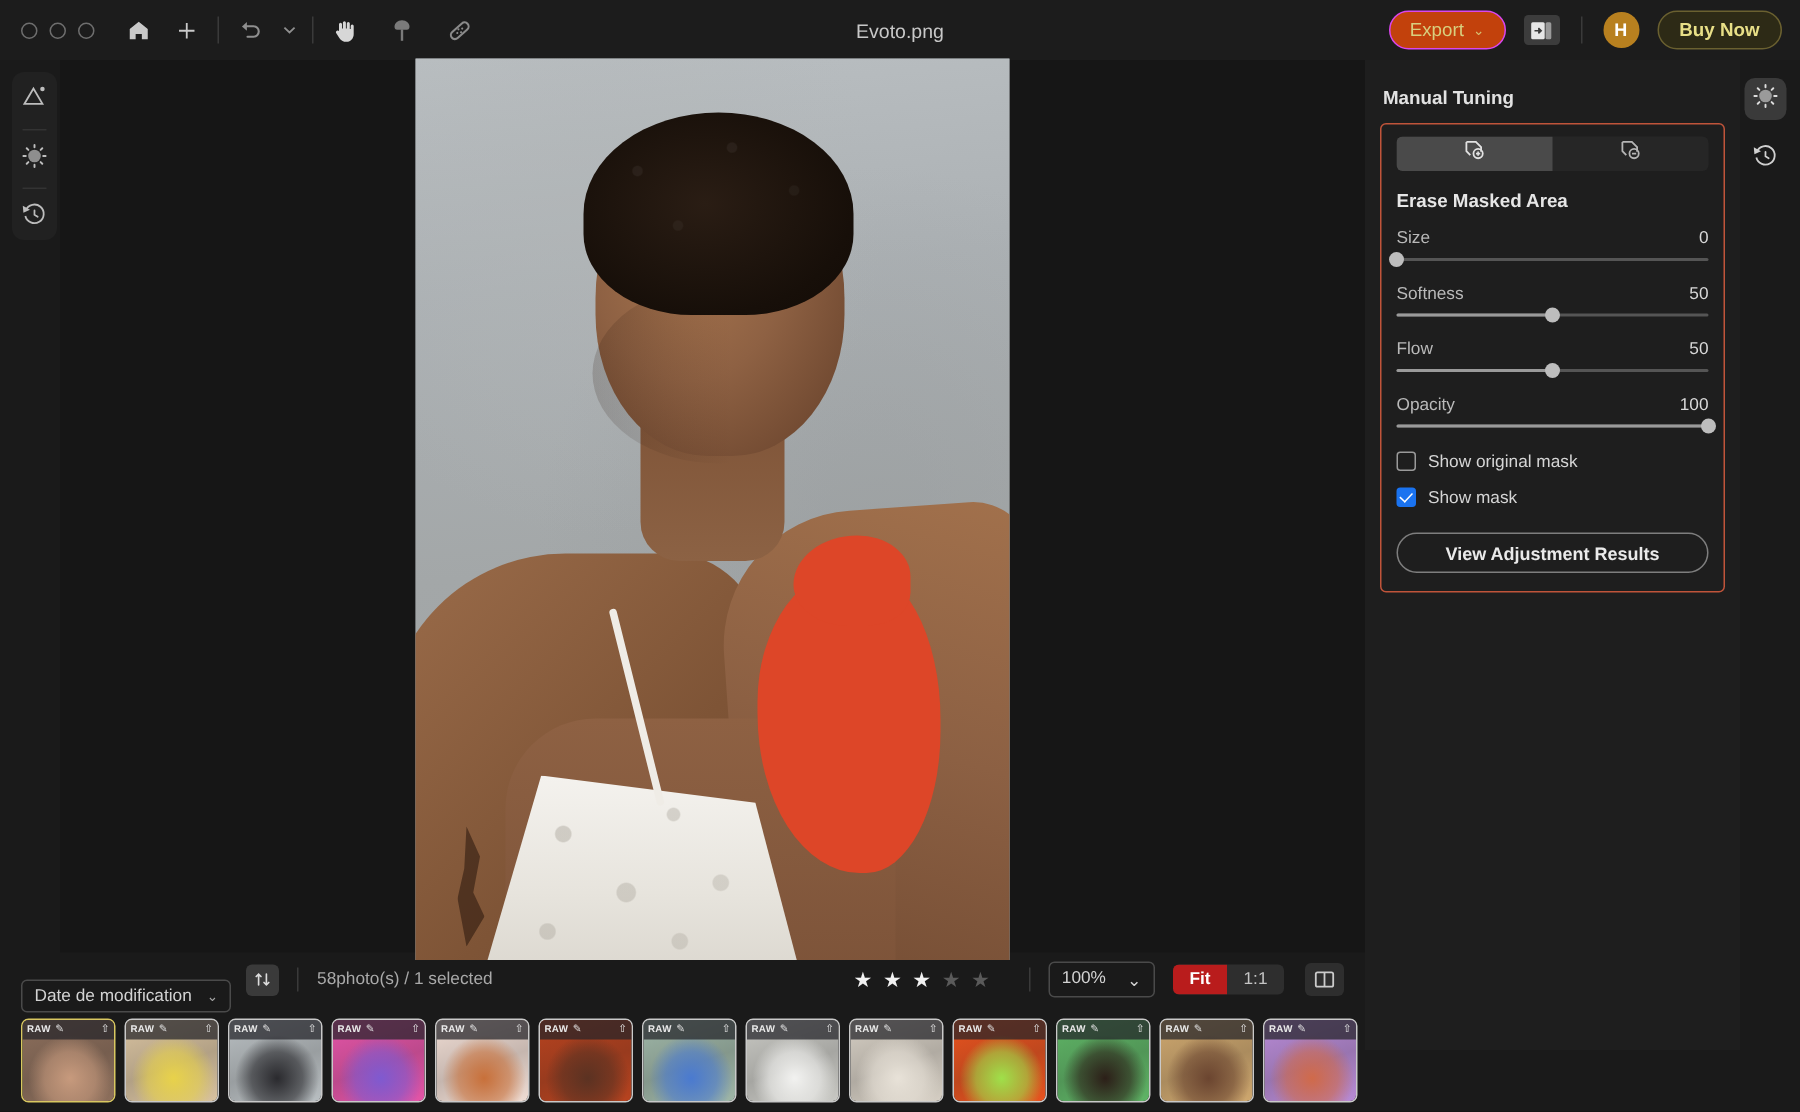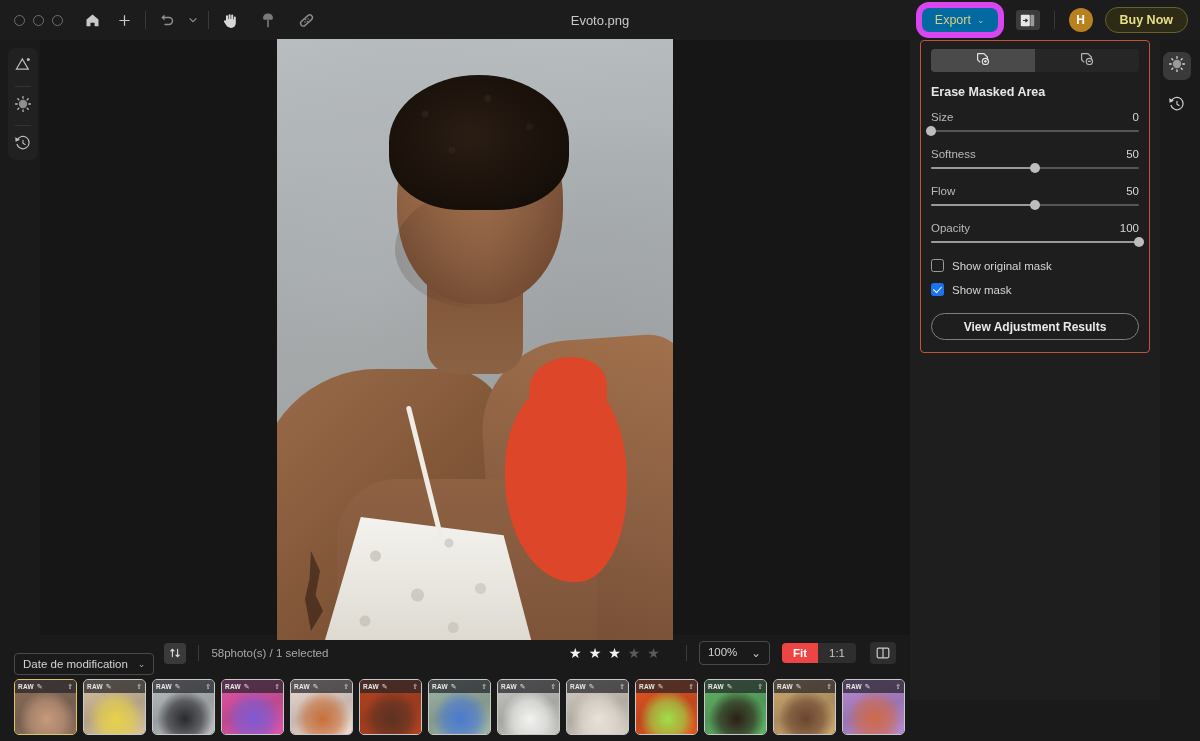--- a/index.html
+++ b/index.html
@@ -29,22 +29,22 @@
   .title {
     position: absolute; left: 0; right: 0; text-align: center;
     font-size: 13px; color: #c8c8c8; pointer-events: none;
   }
   .topright {
     position: absolute; right: 12px; top: 0; height: 40px;
     display: flex; align-items: center; gap: 12px;
   }
   .export-btn {
     display: flex; align-items: center; gap: 6px;
-    background: #0369a1; color: #d8cf7e; font-size: 12.5px;
-    border: 6px solid #d946ef; border-radius: 13px;
+    background: #c2410c; color: #d8cf7e; font-size: 12.5px;
+    border: 1px solid #d946ef; border-radius: 13px;
     padding: 5px 13px; cursor: pointer;
   }
   .export-btn .chev { font-size: 9px; opacity: .9; }
   .panel-toggle {
     width: 24px; height: 20px; border-radius: 3px;
     background: #3c3c3c; display: flex; align-items: center; justify-content: center;
     cursor: pointer; color: #d0d0d0;
   }
   .avatar {
     width: 24px; height: 24px; border-radius: 50%;
@@ -252,21 +252,21 @@
     display: flex; align-items: flex-start; justify-content: space-between; gap: 14px;
     border: 1px solid #4a4a4a; border-radius: 4px; padding: 4px 8px;
     font-size: 11.5px; color: #d3d3d3; cursor: pointer; min-width: 66px;
   }
   .fit-toggle {
     display: flex; margin-left: 12px; border-radius: 4px; overflow: hidden; background: #2e2e2e;
   }
   .fit-toggle div {
     font-size: 11.5px; padding: 4px 11px; color: #c5c5c5; cursor: pointer;
   }
-  .fit-toggle div.active { background: #ef4444; color: #fff; font-weight: bold; }
+  .fit-toggle div.active { background: #b91c1c; color: #fff; font-weight: bold; }
   .compare-btn {
     margin-left: 14px; width: 26px; height: 22px; border-radius: 4px; background: #2e2e2e;
     display: flex; align-items: center; justify-content: center; color: #ccc; cursor: pointer;
   }
 
   
   .filmstrip {
     position: absolute; left: 0; top: 672px; width: 910px; height: 69px;
     display: flex; align-items: center; gap: 6px; padding: 0 14px; overflow: hidden;
   }
@@ -452,20 +452,21 @@
       <div class="hair-tex"></div>
       <div class="top-white"></div>
       <div class="strap"></div>
       <div class="tattoo"></div>
       <div class="mask-blob" id="maskBlob" style="background: rgb(221, 70, 40);"></div>
       <div class="mask-blob2" id="maskBlob2" style="background: rgb(221, 70, 40);"></div>
     </div>
   </div>
 
   <div class="right-panel">
+    <div class="panel-head">Manual Tuning</div>
 
     <div class="tuning-box" id="tuningBox" style="border-color: rgb(192, 84, 58);">
       <div class="seg">
         <div class="seg-item active">
           <span>
             <svg width="16" height="16" viewBox="0 0 16 16">
               <path fill="none" stroke="#e2e2e2" stroke-width="1.2" d="M2.6 2.6h6.3l3.5 3.5v3.1"></path>
               <path fill="none" stroke="#e2e2e2" stroke-width="1.2" d="M2.6 2.6v6.1l2.6 2.7"></path>
               <circle cx="10.4" cy="10.4" r="3.1" fill="none" stroke="#e2e2e2" stroke-width="1.2"></circle>
               <path stroke="#e2e2e2" stroke-width="1.1" d="M10.4 9v2.8M9 10.4h2.8"></path>

